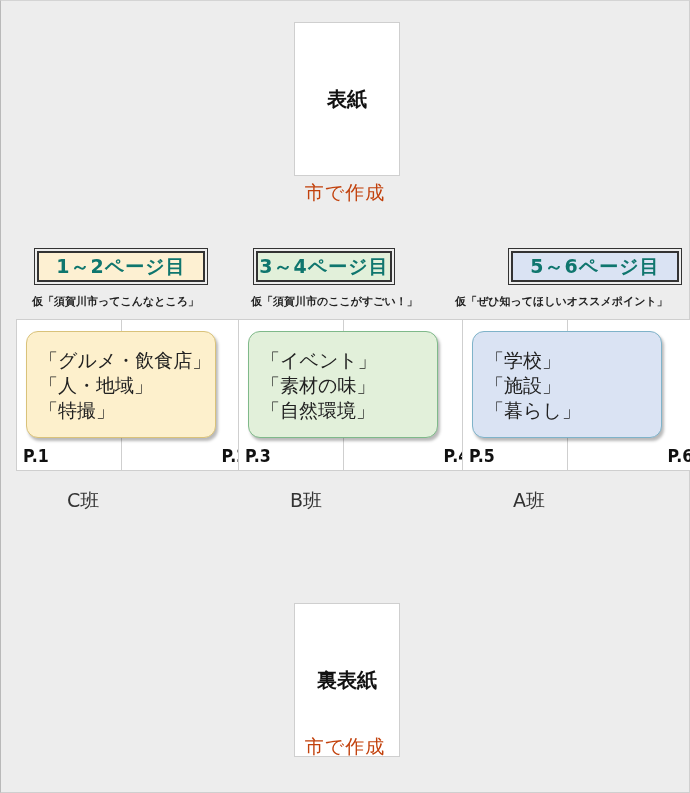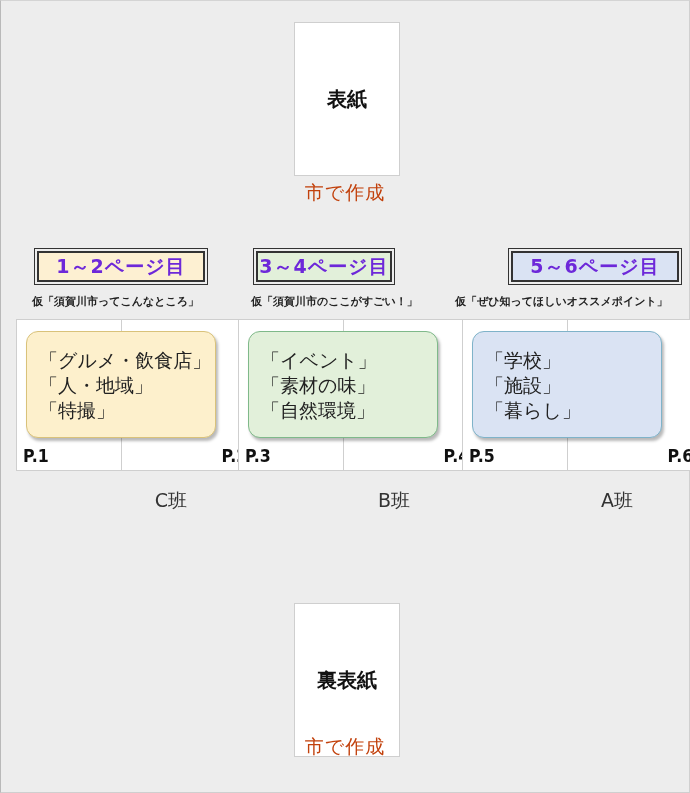--- a/index.html
+++ b/index.html
@@ -27,21 +27,21 @@
     .title-box {
       position: absolute; height: 37px;
       border: 1px solid #333;
       padding: 2px;
       background: #ededed;
     }
     .title-inner {
       width: 100%; height: 100%;
       border: 2px solid #333;
       display: flex; align-items: center; justify-content: center;
-      font-weight: bold; font-size: 19px; color: #6d28d9;
+      font-weight: bold; font-size: 19px; color: #0f766e;
       letter-spacing: 1px;
       text-align: center;
     }
     .subtitle {
       position: absolute; font-size: 11px; font-weight: bold; color: #222;
       white-space: nowrap;
     }
     .spread {
       position: absolute; width: 238px; height: 152px;
       background: #ffffff; border: 1px solid #cfcfcf;
@@ -59,21 +59,21 @@
     }
     .topic-line { display: block; white-space: nowrap; }
     .page-label {
       position: absolute; bottom: 4px;
       font-weight: bold; font-size: 18px; color: #111;
       transform: scaleX(0.88);
     }
     .page-label.left { left: 6px; transform-origin: left; }
     .page-label.right { right: 6px; transform-origin: right; }
     .team-label {
-      position: absolute; width: 120px; text-align: right;
+      position: absolute; width: 120px; text-align: left;
       font-size: 19px; color: #333;
     }
   </style>
 </head>
 <body>
 
 <div class="frame"></div>
 
 <div class="cover" style="left:294px; top:22px;justify-content:center;">
   <span>表紙</span>

